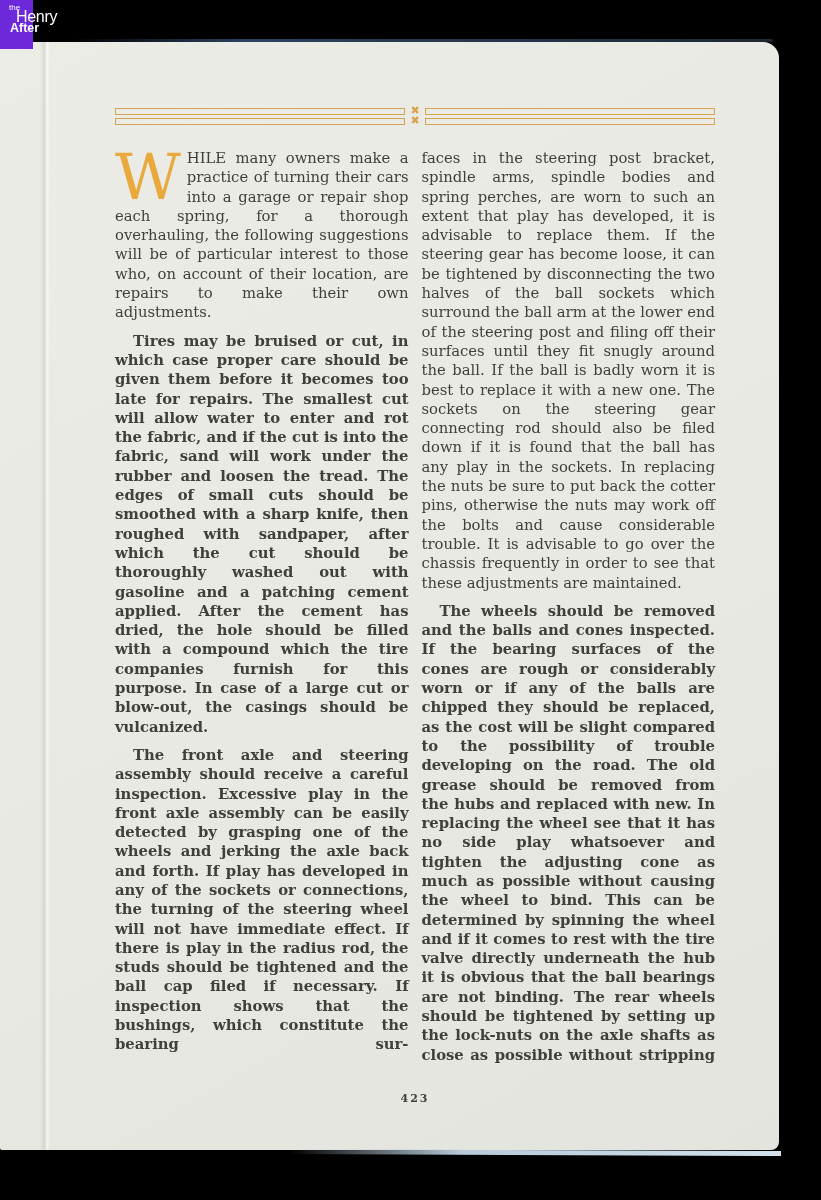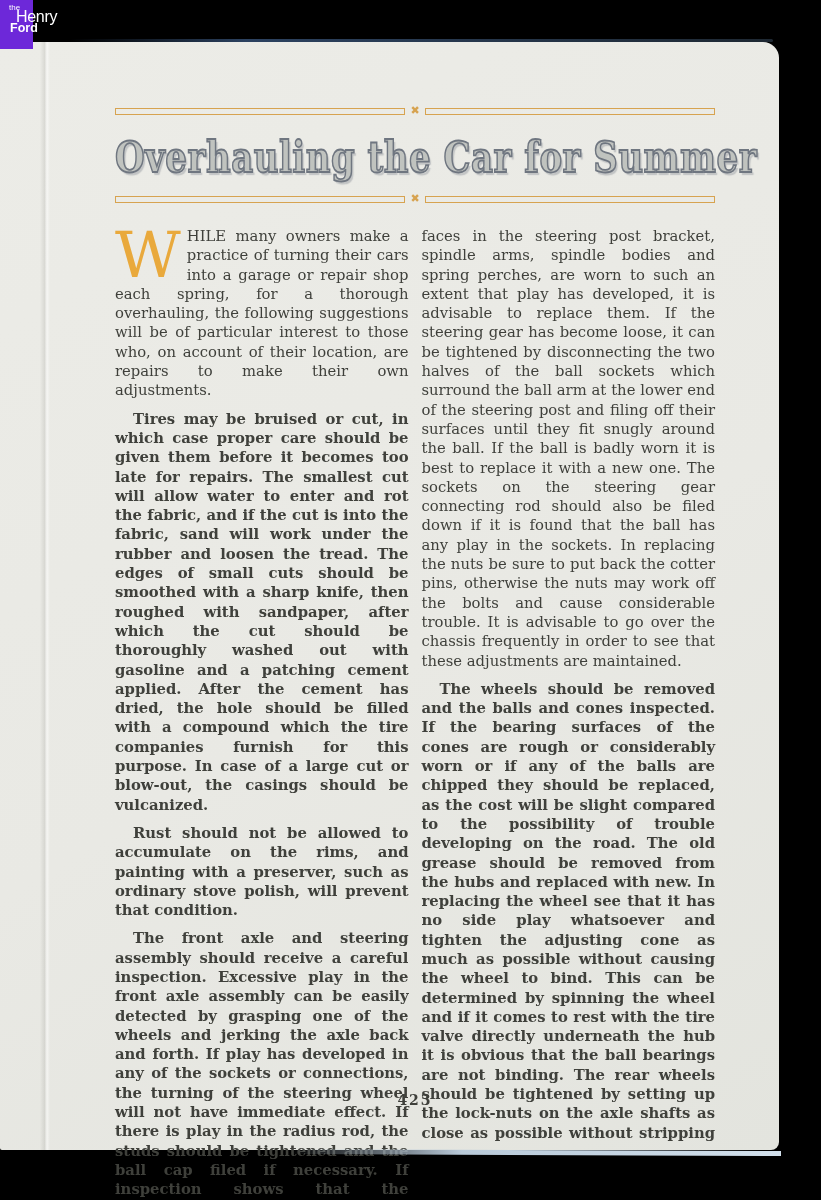--- a/index.html
+++ b/index.html
@@ -76,66 +76,64 @@
     float:left;
     font-family:"DejaVu Serif", serif;
     font-size:64px;line-height:55px;
     color:#e9a93c;
     padding:2px 6px 0 0;
   }
 
   .pageno{
     position:absolute;top:1050px;width:100%;text-align:center;
     font-family:"DejaVu Serif", serif;font-weight:700;
-    font-size:14px;letter-spacing:2px;color:#3e3f3a;
+    font-size:11px;letter-spacing:2px;color:#3e3f3a;
   }
 </style>
 </head>
 <body>
 
 <div class="photo">
 
   <div class="page">
     <div class="crease"></div>
 
     <div class="inner">
 
       <div class="rule top">
         <span class="bar"></span>
         <span class="orn">✖</span>
         <span class="bar"></span>
       </div>
 
-      <h1 class="title"><span class="stretch">Overhauling the Car for Summer</span></h1>
 
       <div class="rule bottom">
         <span class="bar"></span>
         <span class="orn">✖</span>
         <span class="bar"></span>
       </div>
 
       <div class="cols">
 
         <div class="col">
           <p><span class="dropcap">W</span><span>HILE many owners make a practice of turning their cars into a garage or repair shop each spring, for a thorough overhauling, the following suggestions will be of particular interest to those who, on account of their location, are repairs to make their own adjustments.</span></p>
           <p class="ind">Tires may be bruised or cut, in which case proper care should be given them before it becomes too late for repairs. The smallest cut will allow water to enter and rot the fabric, and if the cut is into the fabric, sand will work under the rubber and loosen the tread. The edges of small cuts should be smoothed with a sharp knife, then roughed with sandpaper, after which the cut should be thoroughly washed out with gasoline and a patching cement applied. After the cement has dried, the hole should be filled with a compound which the tire companies furnish for this purpose. In case of a large cut or blow-out, the casings should be vulcanized.</p>
-          <p class="ind">Rust should not be allowed to accumulate on the rims, and painting with a preserver, such as ordinary stove polish, will prevent that condition.</p>
           <p class="ind cut">The front axle and steering assembly should receive a careful inspection. Excessive play in the front axle assembly can be easily detected by grasping one of the wheels and jerking the axle back and forth. If play has developed in any of the sockets or connections, the turning of the steering wheel will not have immediate effect. If there is play in the radius rod, the studs should be tightened and the ball cap filed if necessary. If inspection shows that the bushings, which constitute the bearing sur-</p>
         </div>
 
         <div class="col">
           <p>faces in the steering post bracket, spindle arms, spindle bodies and spring perches, are worn to such an extent that play has developed, it is advisable to replace them. If the steering gear has become loose, it can be tightened by disconnecting the two halves of the ball sockets which surround the ball arm at the lower end of the steering post and filing off their surfaces until they fit snugly around the ball. If the ball is badly worn it is best to replace it with a new one. The sockets on the steering gear connecting rod should also be filed down if it is found that the ball has any play in the sockets. In replacing the nuts be sure to put back the cotter pins, otherwise the nuts may work off the bolts and cause considerable trouble. It is advisable to go over the chassis frequently in order to see that these adjustments are maintained.</p>
           <p class="ind cut">The wheels should be removed and the balls and cones inspected. If the bearing surfaces of the cones are rough or considerably worn or if any of the balls are chipped they should be replaced, as the cost will be slight compared to the possibility of trouble developing on the road. The old grease should be removed from the hubs and replaced with new. In replacing the wheel see that it has no side play whatsoever and tighten the adjusting cone as much as possible without causing the wheel to bind. This can be determined by spinning the wheel and if it comes to rest with the tire valve directly underneath the hub it is obvious that the ball bearings are not binding. The rear wheels should be tightened by setting up the lock-nuts on the axle shafts as close as possible without stripping</p>
         </div>
 
       </div>
 
       <div class="pageno">423</div>
     </div>
   </div>
 
   <div class="logo">
     <span class="logo-the">the</span>
     <span class="logo-henry">Henry</span>
-    <span class="logo-ford">Ford</span>
+    <span class="logo-ford">After</span>
   </div>
 
 </div>
 
 </body></html>

